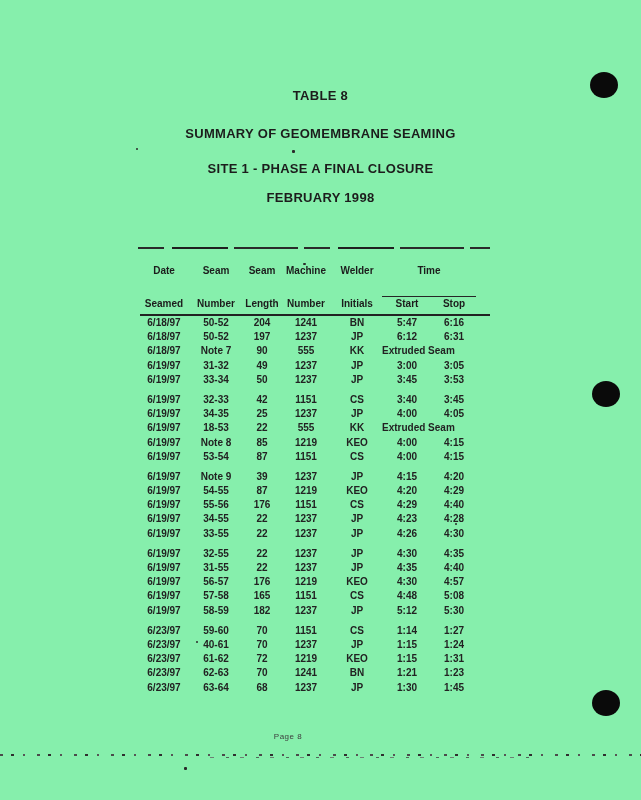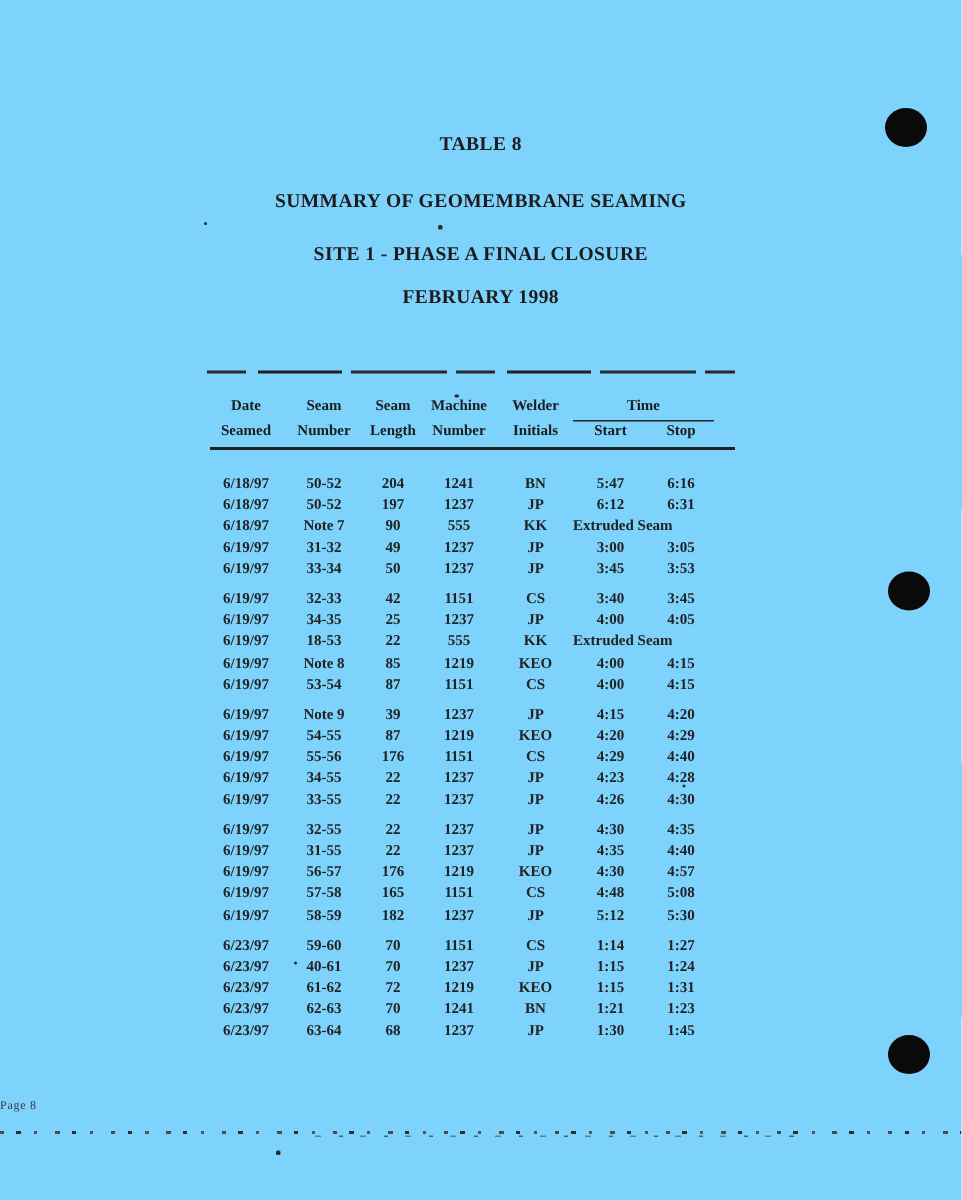--- a/index.html
+++ b/index.html
@@ -1,20 +1,20 @@
 <!DOCTYPE html>
 <html><head>
 <meta charset="utf-8">
 <style>
   html,body{margin:0;padding:0;background:#ffffff;}
   .page{
     position:relative;
     width:641px;height:800px;
-    background:#7dd3fc;
-    font-family:Liberation Serif, serif;
+    background:#86efac;
+    font-family:Liberation Sans, sans-serif;
     color:#1e1e1e;
     overflow:hidden;
   }
   
   .title-block{
     position:absolute;top:88px;left:0;width:641px;
     text-align:center;font-weight:bold;font-size:13px;line-height:15px;
     letter-spacing:.3px;color:#1c1c1c;
   }
   .title-block .t-main{margin:0 0 23px 0;}
@@ -26,32 +26,32 @@
     position:absolute;top:247px;left:138px;width:352px;height:2px;
     background:repeating-linear-gradient(90deg,
       #2a2a2a 0 26px, transparent 26px 34px,
       #1f1f1f 34px 90px, transparent 90px 96px,
       #2a2a2a 96px 160px, transparent 160px 166px);
   }
   .thead{position:absolute;top:264px;left:140px;width:340px;
     font-weight:bold;font-size:10px;color:#1c1c1c;}
   .hrow{display:grid;grid-template-columns:48px 56px 36px 52px 50px 50px 44px;line-height:14px;}
   .hc{text-align:center;}
-  .h-time{grid-column:6/8;text-align:center;border-bottom:1.5px solid #262626;padding-bottom:2px;}
+  .h-time{grid-column:6/8;text-align:center;border-bottom:1.5px solid #262626;padding-bottom:18px;}
   .thead-rule{margin-top:3px;height:2px;background:#222;width:350px;}
   .tbody{position:absolute;top:316px;left:140px;width:340px;
     font-weight:bold;font-size:10px;color:#222;}
   .row-group{margin-bottom:6px;}
   .trow{display:grid;grid-template-columns:48px 56px 36px 52px 50px 50px 44px;
     height:14.2px;line-height:14.2px;}
   .tc{text-align:center;white-space:nowrap;}
   .cnote{grid-column:6/8;text-align:left;}
   
   .footer{
-    position:absolute;top:732px;left:0;width:576px;text-align:left;
+    position:absolute;top:732px;left:0;width:576px;text-align:center;
     font-size:8px;color:#3d3d3d;letter-spacing:.5px;
     filter:blur(.3px);
   }
   
   .punch-dot{position:absolute;width:28px;height:26px;border-radius:50%;background:#0a0a0a;}
   .dot-1{left:590px;top:72px;}
   .dot-2{left:592px;top:381px;}
   .dot-3{left:592px;top:690px;}
   .noise-line{
     position:absolute;top:754px;left:0;width:641px;height:2px;

